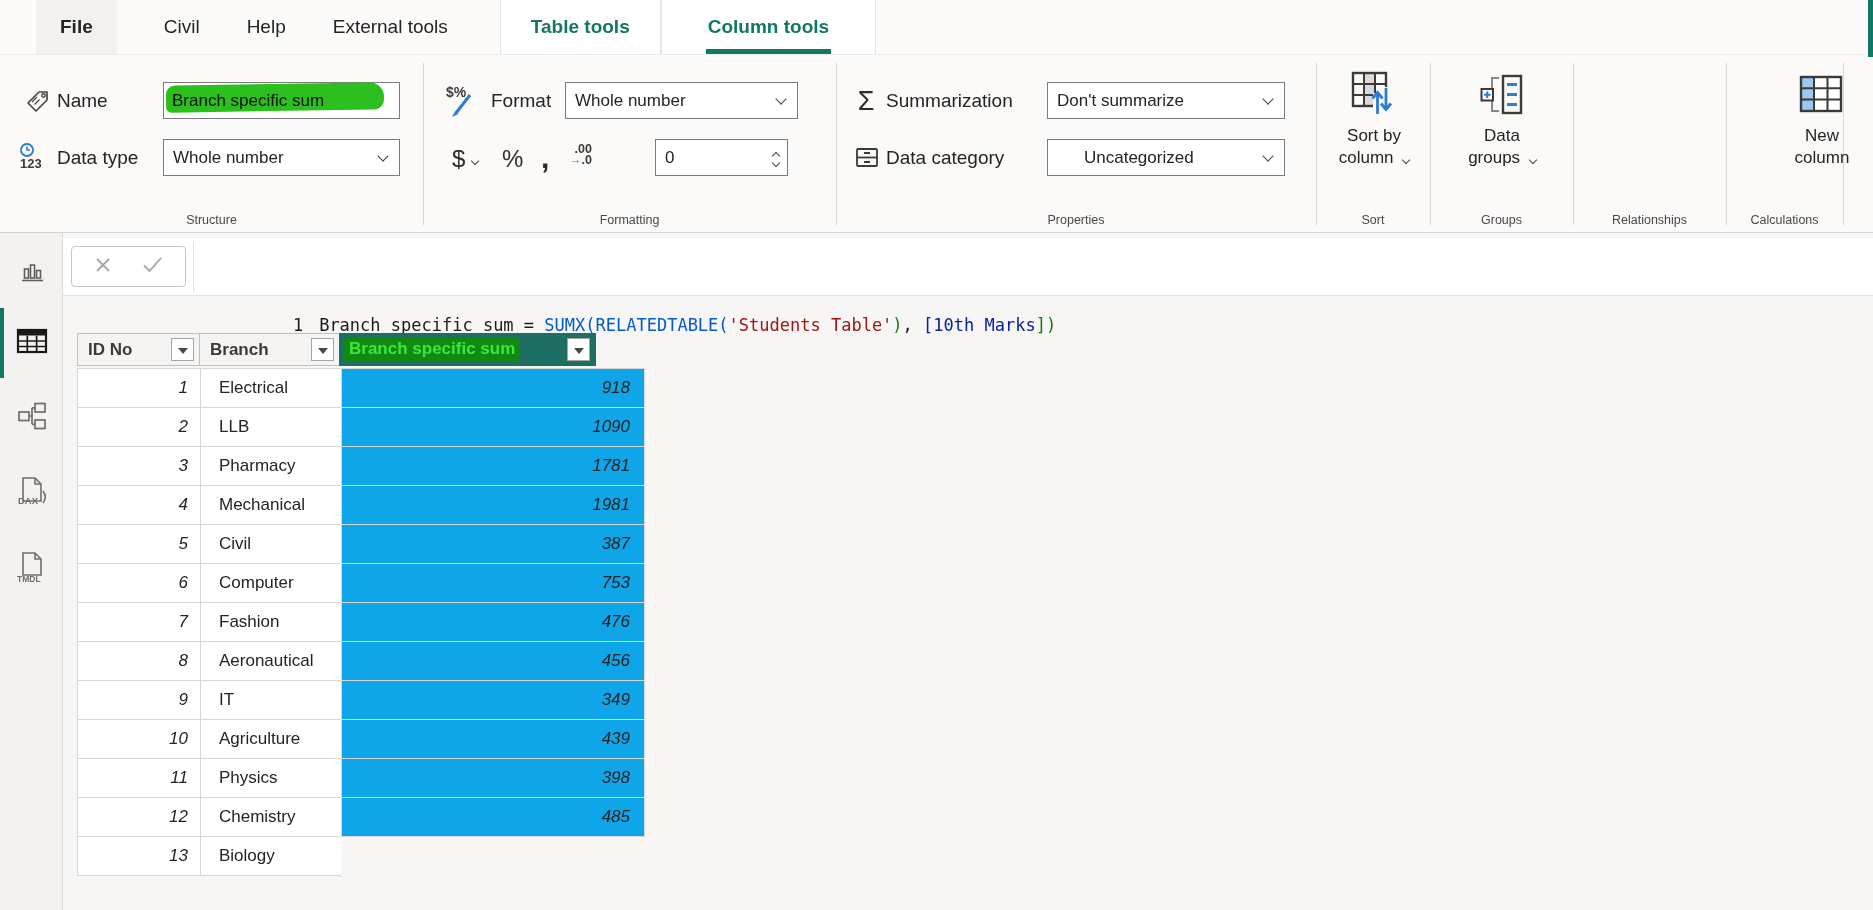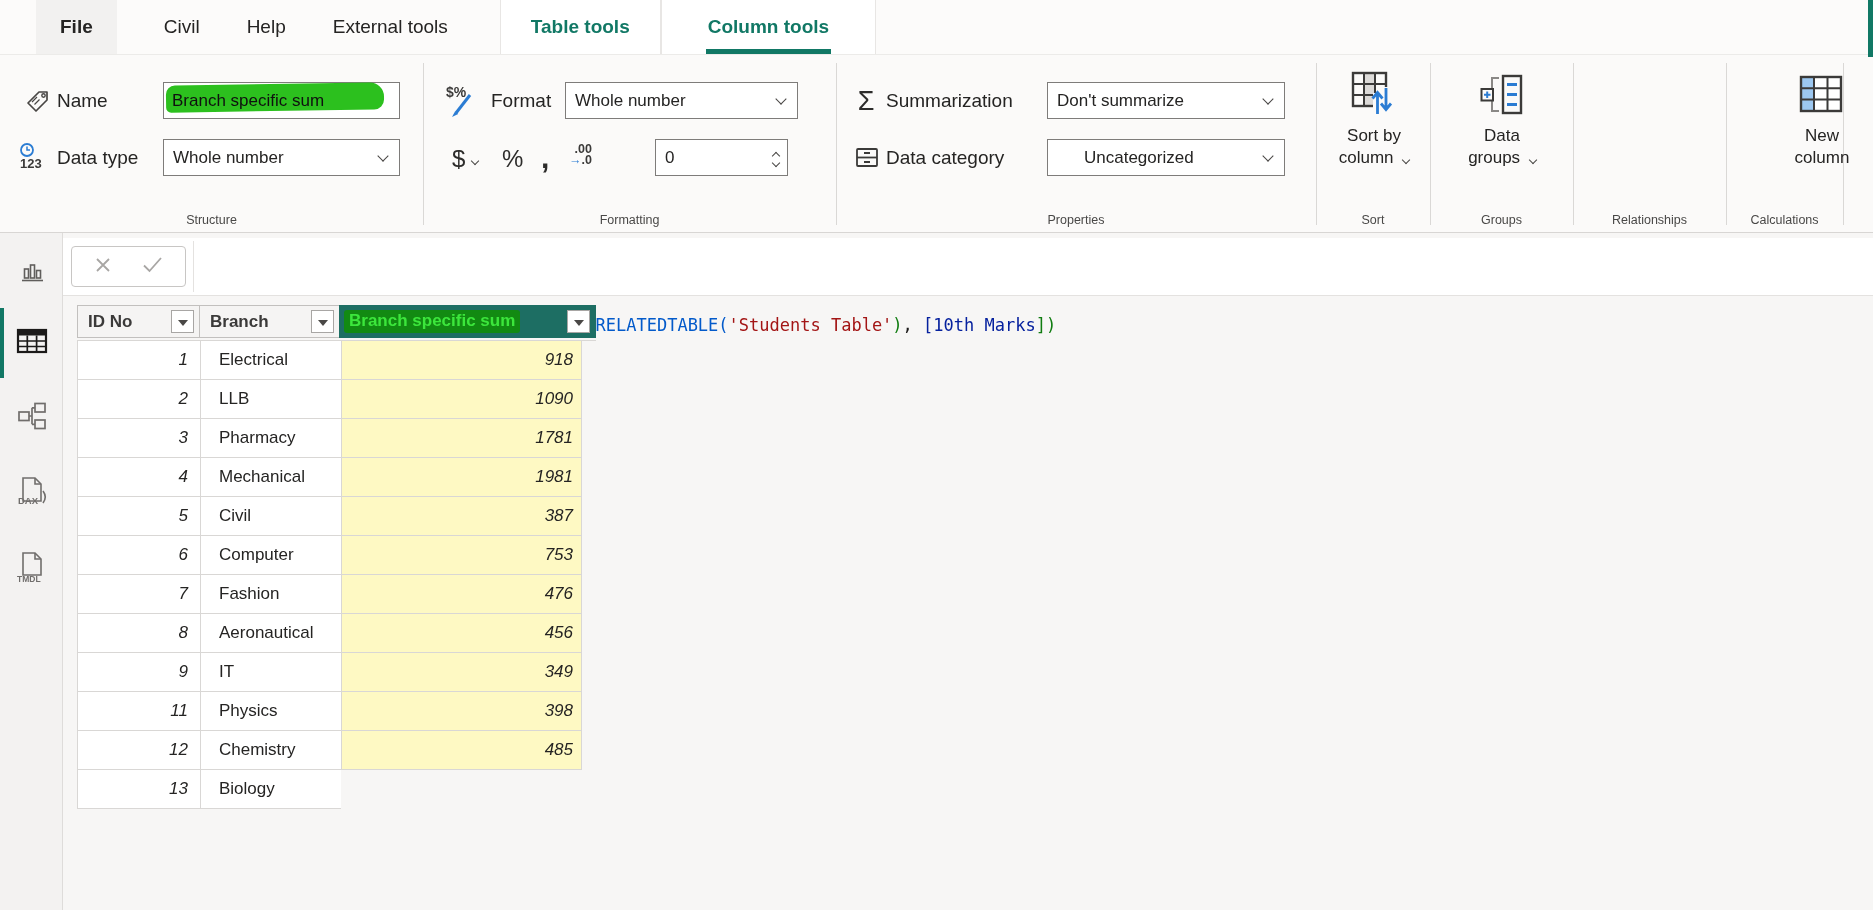--- a/index.html
+++ b/index.html
@@ -61,39 +61,39 @@
          border-bottom:1px solid #e4e2e0; }
   .fbar-buttons{ position:absolute; left:8px; top:8px; width:115px; height:41px; border:1px solid #c8c6c4;
          border-radius:4px; background:#fff; display:flex; align-items:center; justify-content:center; gap:30px; }
   .fbar-div{ position:absolute; left:130px; top:3px; bottom:3px; border-left:1px solid #e4e2e0; }
   .fbar-code{ position:absolute; left:148px; top:0; height:58px; line-height:58px; white-space:pre;
          font-family:"DejaVu Sans Mono", monospace; font-size:17px; }
   .line-no{ color:#1b1a19; margin-right:16px; }
 
   
   .grid{ position:absolute; left:77px; top:72px; }
-  .grid-header{ display:flex; height:33px; }
+  .grid-header{ display:flex; height:33px;margin-top:28px; }
   .hcell{ border:1px solid #c2c0be; margin-left:-1px; background:#f5f4f3; font-weight:bold; font-size:17px;
           color:#3b3a39; display:flex; align-items:center; justify-content:space-between;
           padding:0 5px 0 10px; }
   .hcell.first{ margin-left:0; }
   .hcell.selected{ background:#1d6e63; border-color:#1d6e63; padding-left:4px; }
   .hl-badge{ background:#128a12; color:#3ce63c; padding:1px 5px 2px 5px; border-radius:3px; white-space:nowrap; }
   .fbtn{ width:23px; height:23px; background:#fff; border:1px solid #a8a6a4; display:flex;
          align-items:center; justify-content:center; flex:none; }
   .ftri{ width:0; height:0; border-left:5.5px solid transparent; border-right:5.5px solid transparent;
          border-top:6.5px solid #4a4846; margin-top:2px; }
   .grid-body{ margin-top:2px; border-top:1px solid #d9d7d5; }
   .grid-row{ display:flex; height:39px; }
   .cell{ border-left:1px solid #d9d7d5; border-bottom:1px solid #d9d7d5; background:#fff; font-size:17px;
          color:#252423; display:flex; align-items:center; }
   .cell.id{ width:123px; justify-content:flex-end; padding-right:12px; font-style:italic; }
   .cell.branch{ width:141px; padding-left:18px; }
-  .cell.sum{ width:241px; justify-content:flex-end; padding-right:8px; font-style:italic;
-         background:#fef9c3; border-right:1px solid #d9d7d5; }
+  .cell.sum{ width:304px; justify-content:flex-end; padding-right:14px; font-style:italic;
+         background:#0ea5e9; border-right:1px solid #d9d7d5; }
 </style>
 </head>
 <body>
 
 <div class="app">
 
   <div class="tabbar">
     <div class="tab tab-file">File</div>
     <div class="tab tab-plain">Civil</div>
     <div class="tab tab-plain">Help</div>
@@ -386,20 +386,25 @@
     <div class="cell branch">Aeronautical</div>
     <div class="cell sum">456</div>
   </div>
 
   <div class="grid-row">
     <div class="cell id">9</div>
     <div class="cell branch">IT</div>
     <div class="cell sum">349</div>
   </div>
 
+  <div class="grid-row">
+    <div class="cell id">10</div>
+    <div class="cell branch">Agriculture</div>
+    <div class="cell sum">439</div>
+  </div>
 
   <div class="grid-row">
     <div class="cell id">11</div>
     <div class="cell branch">Physics</div>
     <div class="cell sum">398</div>
   </div>
 
   <div class="grid-row">
     <div class="cell id">12</div>
     <div class="cell branch">Chemistry</div>

